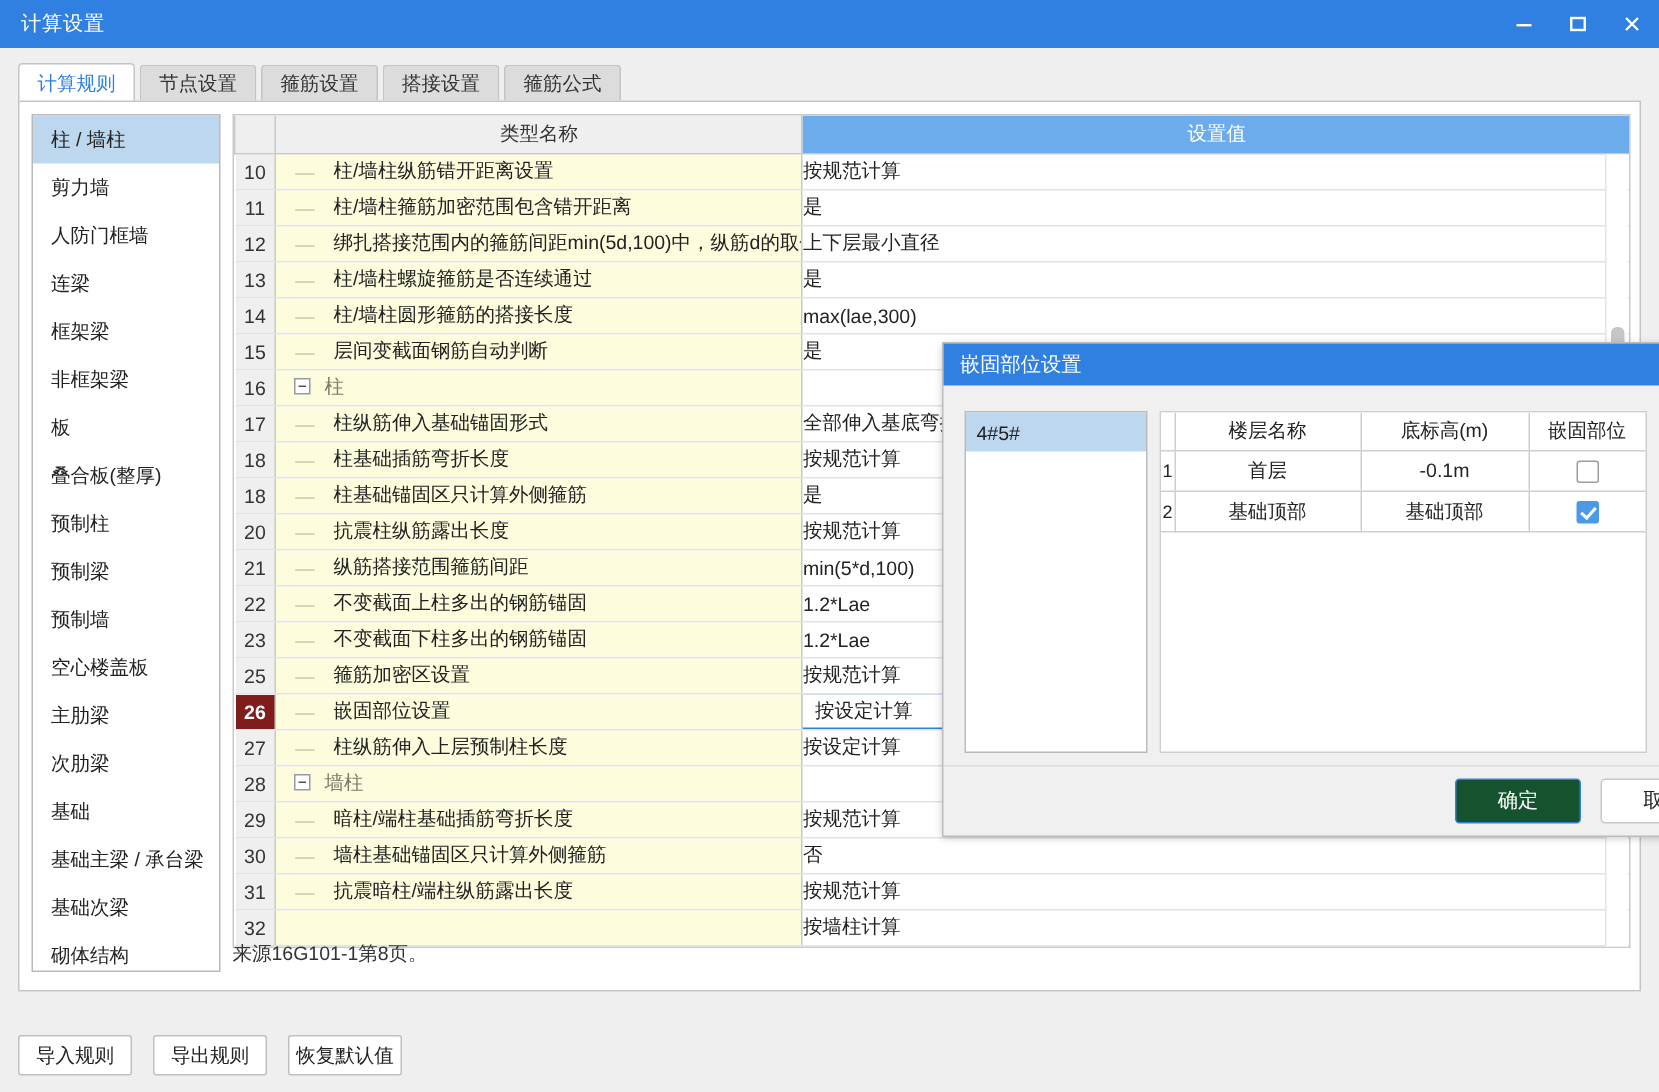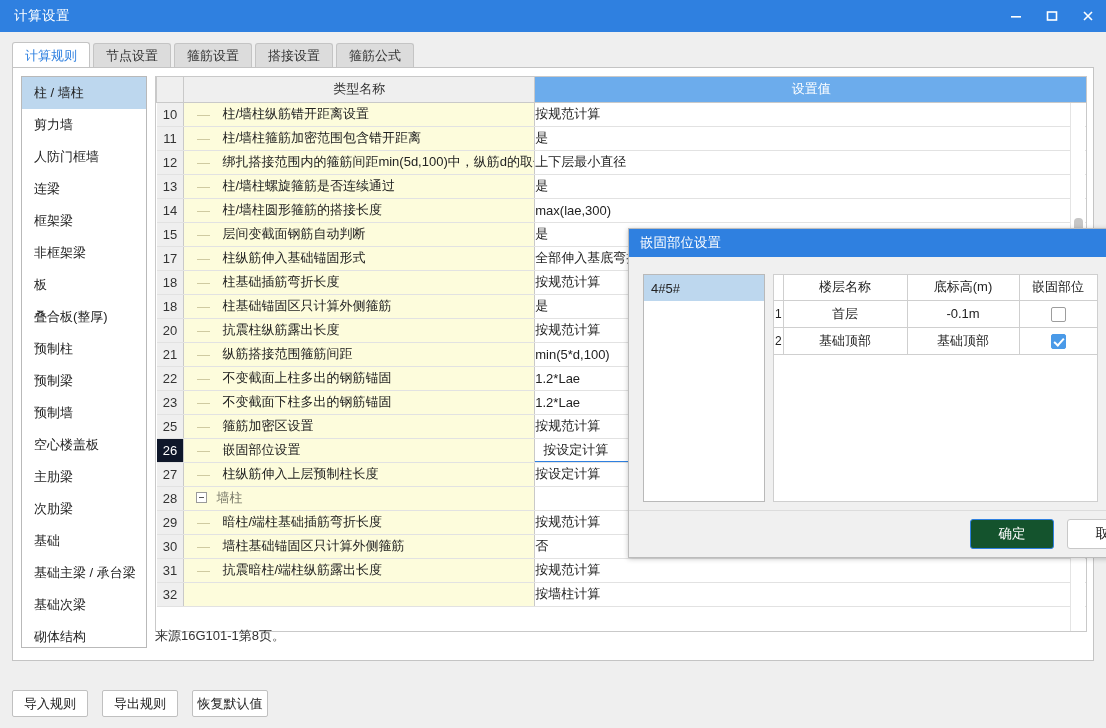--- a/index.html
+++ b/index.html
@@ -131,21 +131,21 @@
   }
   td.num {
     background: #efefef;
     text-align: center;
     color: #333;
     border-right: 1px solid #c9c9c9;
     border-left: none;
     font-size: 12.5px;
   }
   tr.sel td.num {
-    background: #0f172a; color: #fff; font-weight: normal;
+    background: #7f1d1d; color: #fff; font-weight: bold;
   }
   td.name {
     background: #fdfcdc;
     border-right: 1px solid #c9c9c9;
     padding-left: 0;
     position: relative;
     color: #222;
   }
   td.name .lead {
     display: inline-block;
@@ -478,20 +478,25 @@
             <tr>
               <td class="num">14</td>
               <td class="name"><span class="lead">—</span><span class="txt">柱/墙柱圆形箍筋的搭接长度</span></td>
               <td class="val">max(lae,300)</td>
             </tr>
             <tr>
               <td class="num">15</td>
               <td class="name"><span class="lead">—</span><span class="txt">层间变截面钢筋自动判断</span></td>
               <td class="val">是</td>
             </tr>
+            <tr class="group">
+              <td class="num">16</td>
+              <td class="name"><span class="box"></span><span class="gtxt">柱</span></td>
+              <td class="val"></td>
+            </tr>
             <tr>
               <td class="num">17</td>
               <td class="name"><span class="lead">—</span><span class="txt">柱纵筋伸入基础锚固形式</span></td>
               <td class="val">全部伸入基底弯折</td>
             </tr>
             <tr>
               <td class="num">18</td>
               <td class="name"><span class="lead">—</span><span class="txt">柱基础插筋弯折长度</span></td>
               <td class="val">按规范计算</td>
             </tr>

